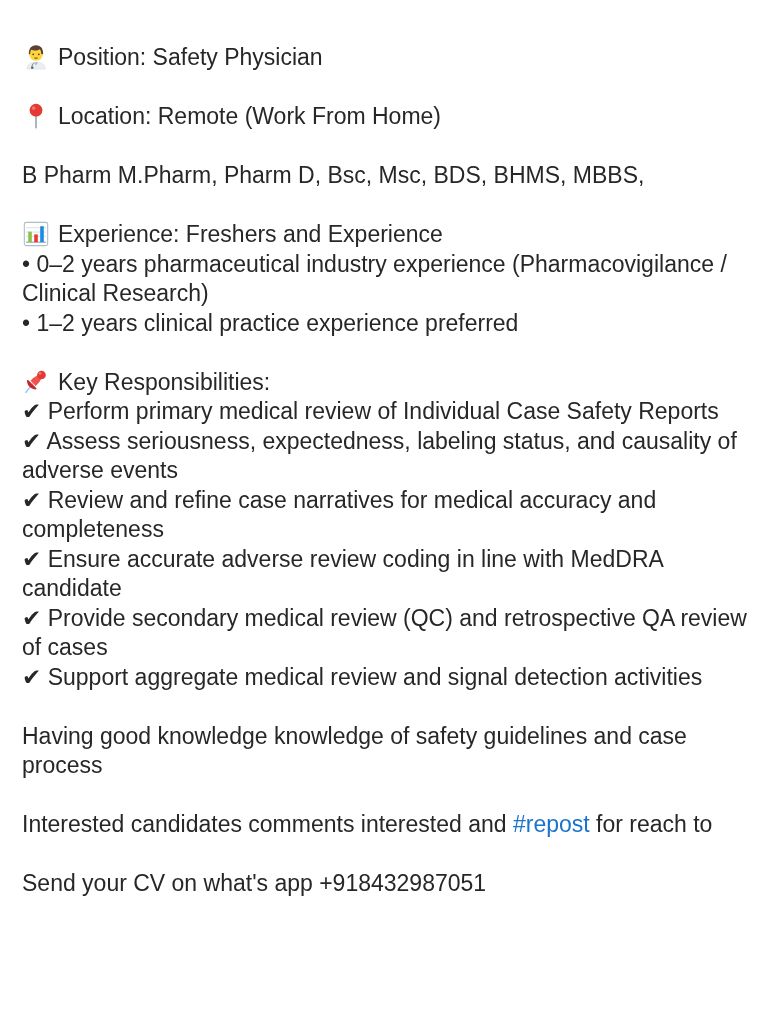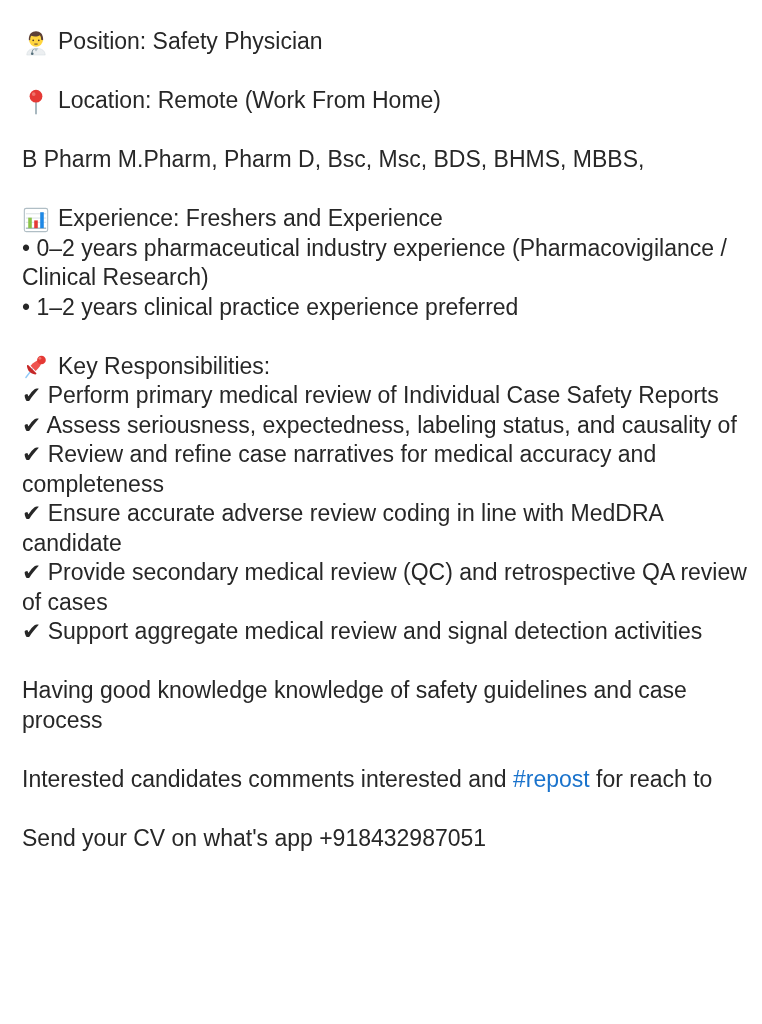--- a/index.html
+++ b/index.html
@@ -21,21 +21,22 @@
   }
   .para{margin:0;}
   .para + .para{margin-top:29.5px;}
   .line{
     display:block;
     line-height:29.5px;
     white-space:nowrap;
   }
   .line.with-icon{
     display:flex;
-    align-items:flex-end;
+    align-items:flex-start;
+    margin-top:16px;
   }
   .emoji{
     display:inline-flex;
     width:28px;height:28px;
     margin-right:8px;
     flex:0 0 28px;
   }
   .emoji svg{width:100%;height:100%;}
   .hashtag{
     color:var(--hashtag);
@@ -110,20 +111,21 @@
           <path d="M11 16.5 c3.5-4.5 7.5-6.5 10.5-7.5 l3.5 3.5 c-1 3-3 7-7.5 10.5 z" fill="#ef5350"></path>
           <path d="M10.2 17.8 l8 8 c.8 .8 .2 2-1.4 1.8 c-2.8-.4-5.4-1.8-7-3.4 c-1.6-1.6-3-4.2-3.4-7 c-.2-1.6 1-2.2 1.8-1.4 z" fill="#c62828"></path>
           <circle cx="25" cy="9" r="5.6" fill="#e53935"></circle>
           <circle cx="23" cy="6.8" r="1.8" fill="#ef7a72"></circle>
         </svg>
       </span>
       <span>Key Responsibilities:</span>
     </span>
     <span class="line">✔ Perform primary medical review of Individual Case Safety Reports</span>
     <span class="line">✔ Assess seriousness, expectedness, labeling status, and causality of</span>
+    <span class="line">adverse events</span>
     <span class="line">✔ Review and refine case narratives for medical accuracy and</span>
     <span class="line">completeness</span>
     <span class="line">✔ Ensure accurate adverse review coding in line with MedDRA</span>
     <span class="line">candidate</span>
     <span class="line">✔ Provide secondary medical review (QC) and retrospective QA review</span>
     <span class="line">of cases</span>
     <span class="line">✔ Support aggregate medical review and signal detection activities</span>
   </div>
 
   <div class="para">

